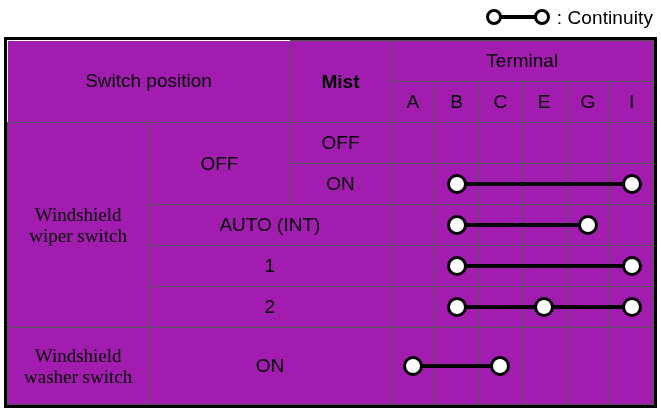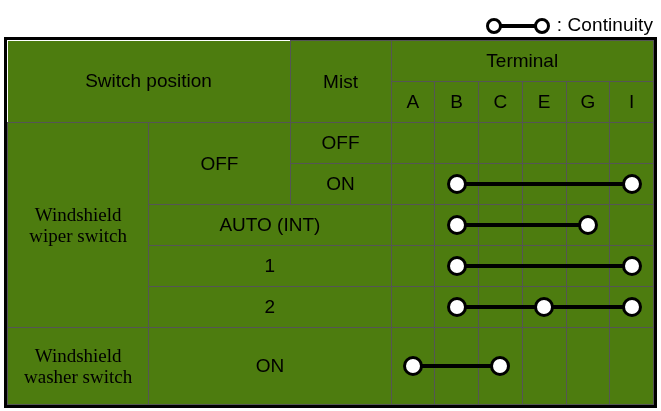--- a/index.html
+++ b/index.html
@@ -17,21 +17,21 @@
   }
 
   
   #legend {
     position: absolute;
     left: 0;
     top: 0;
     width: 661px;
     height: 34px;
     display: flex;
-    align-items: flex-end;
+    align-items: center;
     justify-content: flex-end;
     padding-right: 8px;
     box-sizing: border-box;
   }
   #legend .sym {
     display: inline-flex;
     align-items: center;
     margin-right: 7px;
   }
   .lgd-circle {
@@ -73,21 +73,21 @@
     table-layout: fixed;
   }
   table.grid td, table.grid th {
     border: 1px solid #555;
     padding: 0;
     margin: 0;
     font-weight: normal;
     text-align: center;
     vertical-align: middle;
     font-size: 19px;
-    background: #4d7c0f;
+    background: #a21caf;
   }
   
   table.grid tr:first-child > *:first-child { border-top: none; border-left: none; }
 
   th.hdr {
     font-weight: bold;
     font-size: 21px;
   }
   th.hdr-terminal { font-weight: bold; font-size: 21px; }
   th.term-letter { font-weight: bold; font-size: 19px; }
@@ -152,21 +152,21 @@
   </span>
   <span class="lbl">: Continuity</span>
 </div>
 
 <div id="tbl-wrap">
   <table class="grid">
 
     <tbody>
         <tr>
       <th class="hdr" colspan="2" rowspan="2" style="width:282px;margin-top:18px;">Switch position</th>
-      <th class="hdr" rowspan="2" style="width:100px;">Mist</th>
+      <th class="hdr" rowspan="2" style="width:100px;font-weight:bold;">Mist</th>
       <th class="hdr-terminal" colspan="6">Terminal</th>
     </tr>
 
     <tr>
       <th class="term-letter" style="width:45px;">A</th>
       <th class="term-letter" style="width:45px;">B</th>
       <th class="term-letter" style="width:45px;">C</th>
       <th class="term-letter" style="width:45px;">E</th>
       <th class="term-letter" style="width:45px;">G</th>
       <th class="term-letter" style="width:45px;">I</th>

